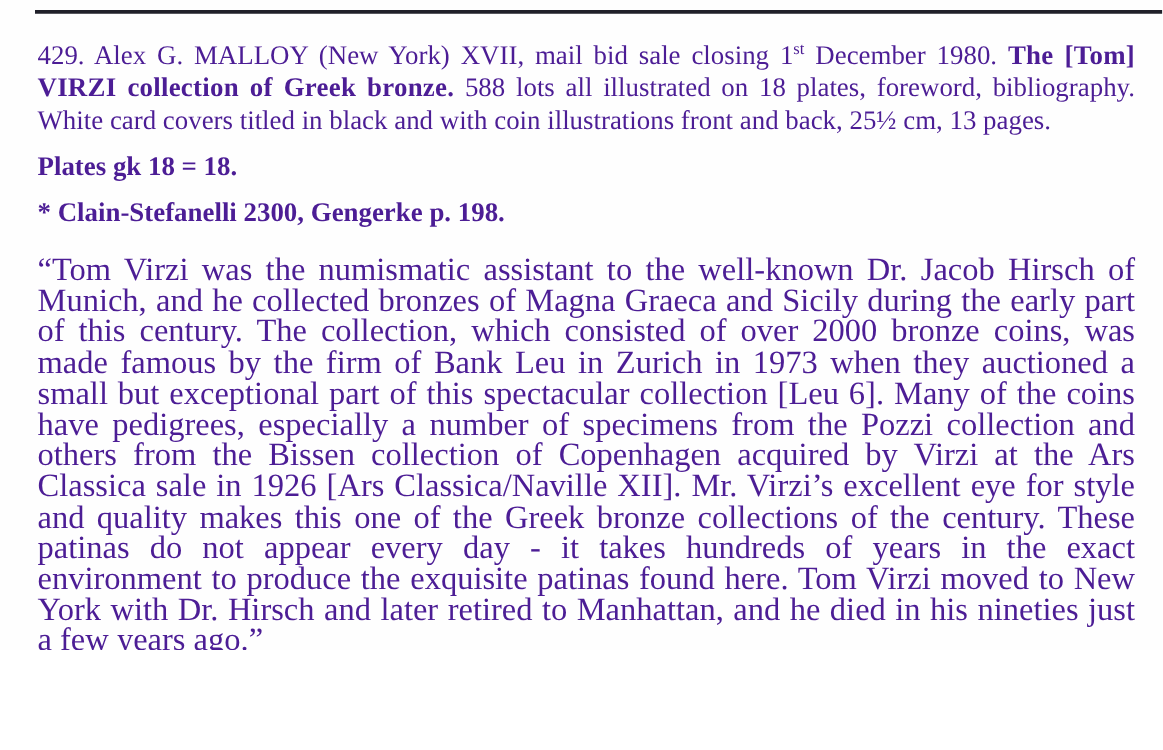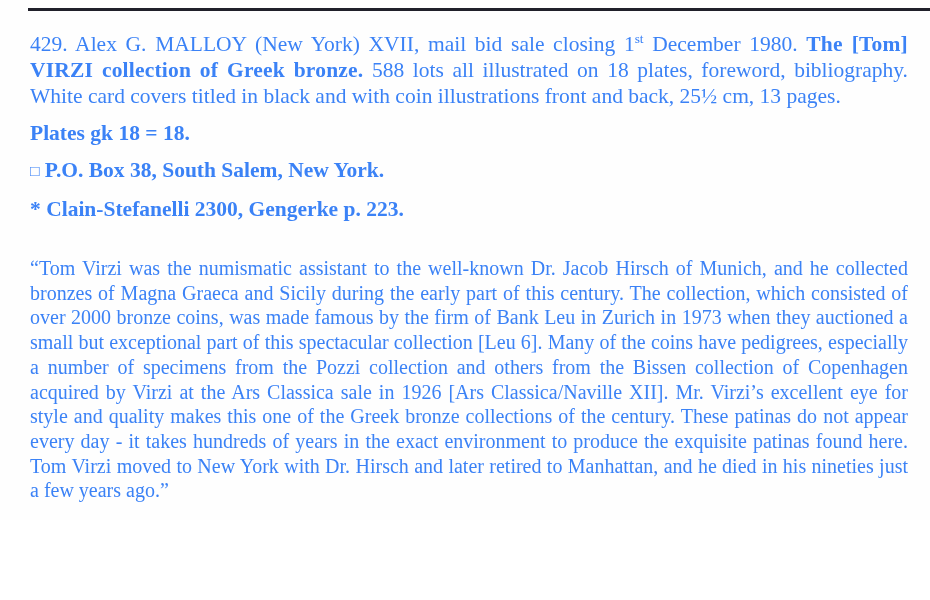--- a/index.html
+++ b/index.html
@@ -7,21 +7,21 @@
     padding: 0;
     background: #ffffff;
   }
   .page {
     position: relative;
     width: 930px;
     height: 520px;
     background: #fefefe;
     overflow: hidden;
     font-family: "Liberation Serif", serif;
-    color: #3b82f6;
+    color: #4c1d95;
   }
   .rule {
     position: absolute;
     left: 28px;
     top: 8px;
     width: 902px;
     height: 3px;
     background: #20202a;
   }
   .content {
@@ -48,39 +48,38 @@
     line-height: 26px;
     white-space: nowrap;
     font-weight: bold;
   }
   .marker-square {
     display: inline-block;
     font-size: 0.72em;
     transform: translateY(-1px);
   }
   .quote {
-    margin-top: 34px;
-    font-size: 20px;
+    margin-top: 21px;
+    font-size: 26px;
     line-height: 24.7px;
     text-align: justify;
   }
 </style>
 </head>
 <body>
 
 <div class="page">
   <div class="rule"></div>
 
   <div class="content">
 
     <p class="entry"><span>429. Alex G. MALLOY (New York) XVII, mail bid sale closing 1</span><sup class="ord">st</sup><span> December 1980. </span><b>The [Tom] VIRZI collection of Greek bronze.</b><span> 588 lots all illustrated on 18 plates, foreword, bibliography. White card covers titled in black and with coin illustrations front and back, 25½ cm, 13 pages.</span></p>
 
     <p class="note"><span>Plates gk 18 = 18.</span></p>
 
-    <p class="note"><span class="marker-square">□</span> <span>P.O. Box 38, South Salem, New York.</span></p>
 
-    <p class="note"><span>*</span> <span>Clain-Stefanelli 2300, Gengerke p. 223.</span></p>
+    <p class="note"><span>*</span> <span>Clain-Stefanelli 2300, Gengerke p. 198.</span></p>
 
 
     <p class="quote">“Tom Virzi was the numismatic assistant to the well-known Dr. Jacob Hirsch of Munich, and he collected bronzes of Magna Graeca and Sicily during the early part of this century. The collection, which consisted of over 2000 bronze coins, was made famous by the firm of Bank Leu in Zurich in 1973 when they auctioned a small but exceptional part of this spectacular collection [Leu 6]. Many of the coins have pedigrees, especially a number of specimens from the Pozzi collection and others from the Bissen collection of Copenhagen acquired by Virzi at the Ars Classica sale in 1926 [Ars Classica/Naville XII]. Mr. Virzi’s excellent eye for style and quality makes this one of the Greek bronze collections of the century. These patinas do not appear every day - it takes hundreds of years in the exact environment to produce the exquisite patinas found here. Tom Virzi moved to New York with Dr. Hirsch and later retired to Manhattan, and he died in his nineties just a few years ago.”</p>
 
   </div>
 </div>
 
 </body></html>

